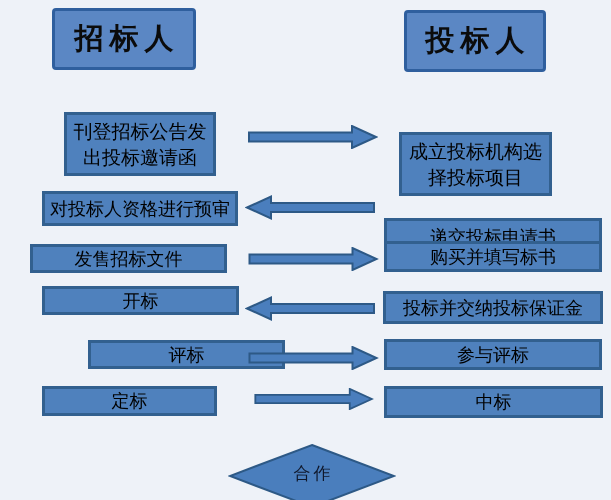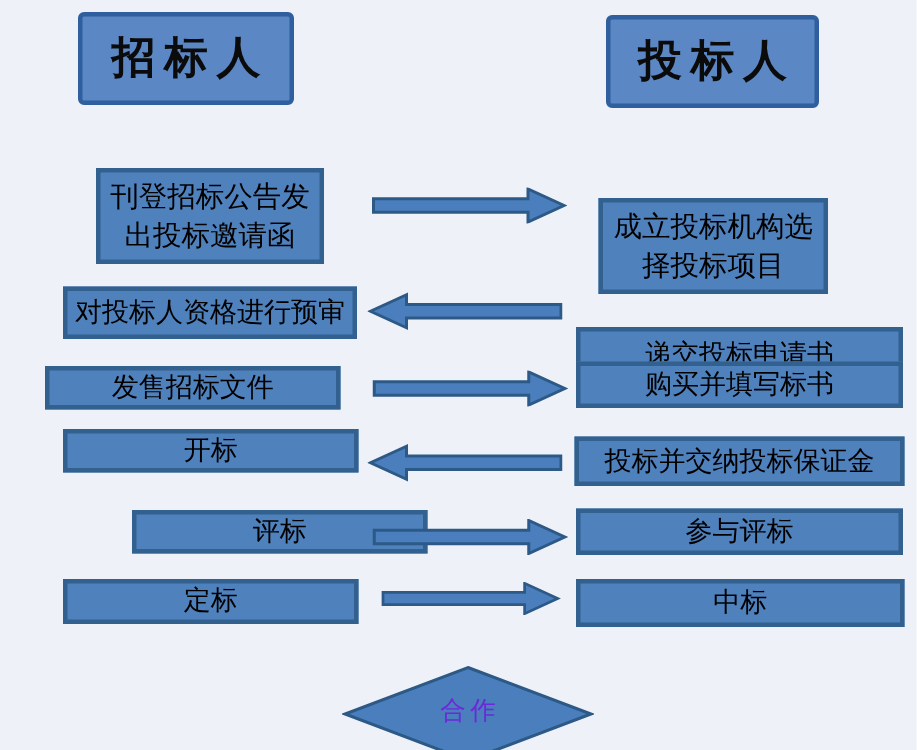--- a/index.html
+++ b/index.html
@@ -20,21 +20,21 @@
     color:#000000;font-size:18px;line-height:26px;text-align:center;
     box-sizing:border-box;padding:1px 3px;
   }
   .arrow-wrap{position:absolute;}
   .arrow-wrap svg{display:block;width:100%;height:100%;}
   .arrow-wrap.left svg{transform:scaleX(-1);}
   .diamond{position:absolute;left:228px;top:441px;width:168px;height:70px;}
   .diamond svg{display:block;width:100%;height:100%;}
   .diamond-label{
     position:absolute;left:228px;top:462px;width:168px;text-align:center;
-    color:#6d28d9;font-size:17px;letter-spacing:3px;text-indent:3px;
+    color:#0f172a;font-size:17px;letter-spacing:3px;text-indent:3px;
   }
 </style>
 </head>
 <body>
 
 <div class="canvas">
 
   <div class="hdr" style="left:52px;top:8px;width:144px;height:62px;">招标人</div>
   <div class="hdr" style="left:404px;top:10px;width:142px;height:62px;">投标人</div>
 
@@ -71,21 +71,21 @@
   <div class="pbox" style="left:383px;top:291px;width:220px;height:33px;">投标并交纳投标保证金</div>
 
   <div class="pbox" style="left:42px;top:340px;width:197px;height:29px;margin-left:46px;">评标</div>
   <div class="arrow-wrap" style="left:248px;top:346px;width:131px;height:24px;">
     <svg viewBox="0 0 130 24">
       <polygon points="1,7.5 104,7.5 104,1 128,12 104,23 104,16.5 1,16.5" fill="#4a7ebd" stroke="#2d5986" stroke-width="2" stroke-linejoin="miter"></polygon>
     </svg>
   </div>
   <div class="pbox" style="left:384px;top:339px;width:218px;height:31px;">参与评标</div>
 
-  <div class="pbox" style="left:42px;top:386px;width:197px;height:30px;">定标</div>
+  <div class="pbox" style="left:42px;top:386px;width:175px;height:30px;">定标</div>
   <div class="arrow-wrap" style="left:249px;top:388px;width:130px;height:22px;">
     <svg viewBox="0 0 130 24">
       <polygon points="1,7.5 104,7.5 104,1 128,12 104,23 104,16.5 1,16.5" fill="#4a7ebd" stroke="#2d5986" stroke-width="2" stroke-linejoin="miter"></polygon>
     </svg>
   </div>
   <div class="pbox" style="left:384px;top:386px;width:219px;height:32px;">中标</div>
 
   <div class="diamond">
     <svg viewBox="0 0 168 70">
       <polygon points="84,4 166,35 84,66 2,35" fill="#4a7ebd" stroke="#2d5986" stroke-width="2" stroke-linejoin="miter"></polygon>

